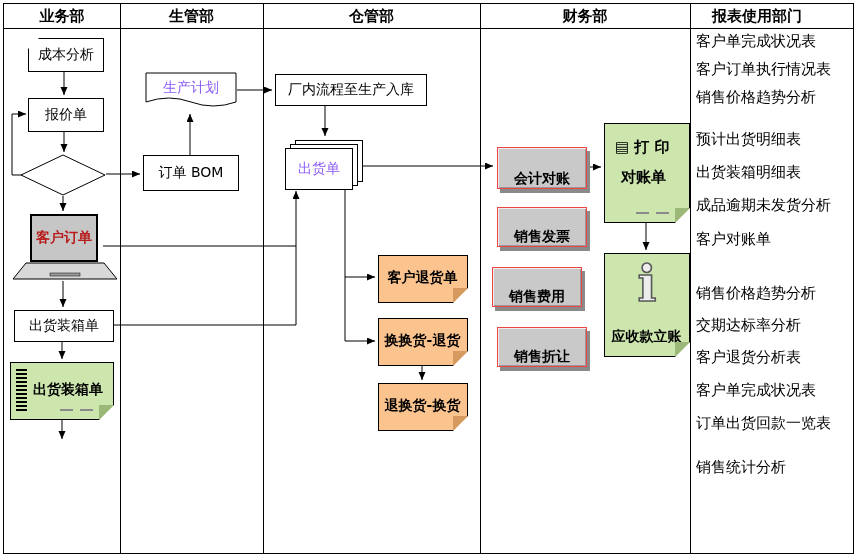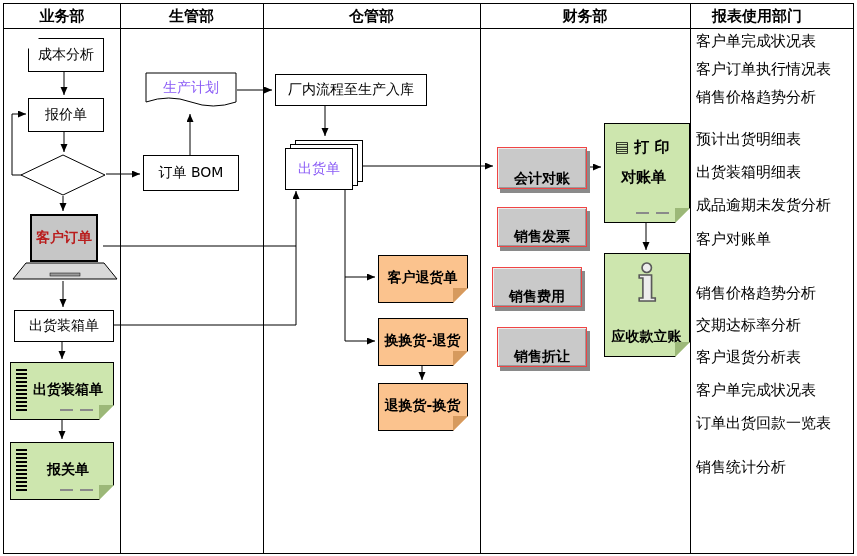--- a/index.html
+++ b/index.html
@@ -108,28 +108,20 @@
 
   <div class="abs note green" style="left:10px;top:362px;width:102px;height:56px">
     <span class="barcode"></span>
     <span class="note-label">出货装箱单</span>
     <span class="sig sig1"></span>
     <span class="sig sig2"></span>
     <span class="cut"></span>
     <span class="fold"></span>
   </div>
 
-  <div class="abs note green" style="left:10px;top:442px;width:102px;height:56px">
-    <span class="barcode"></span>
-    <span class="note-label">报关单</span>
-    <span class="sig sig1"></span>
-    <span class="sig sig2"></span>
-    <span class="cut"></span>
-    <span class="fold"></span>
-  </div>
 
   <svg class="abs" style="left:145px;top:72px" width="93" height="42">
     <path d="M1,1 L91,1 L91,30 Q68,38 46,30 Q24,22 1,30 Z" fill="#fff" stroke="#000"></path>
   </svg>
   <div class="abs node-text" style="left:145px;top:74px;width:92px;height:28px">
     <span>生产计划</span>
   </div>
 
   <div class="abs box" style="left:143px;top:155px;width:94px;height:34px">
     <span>订单 BOM</span>

